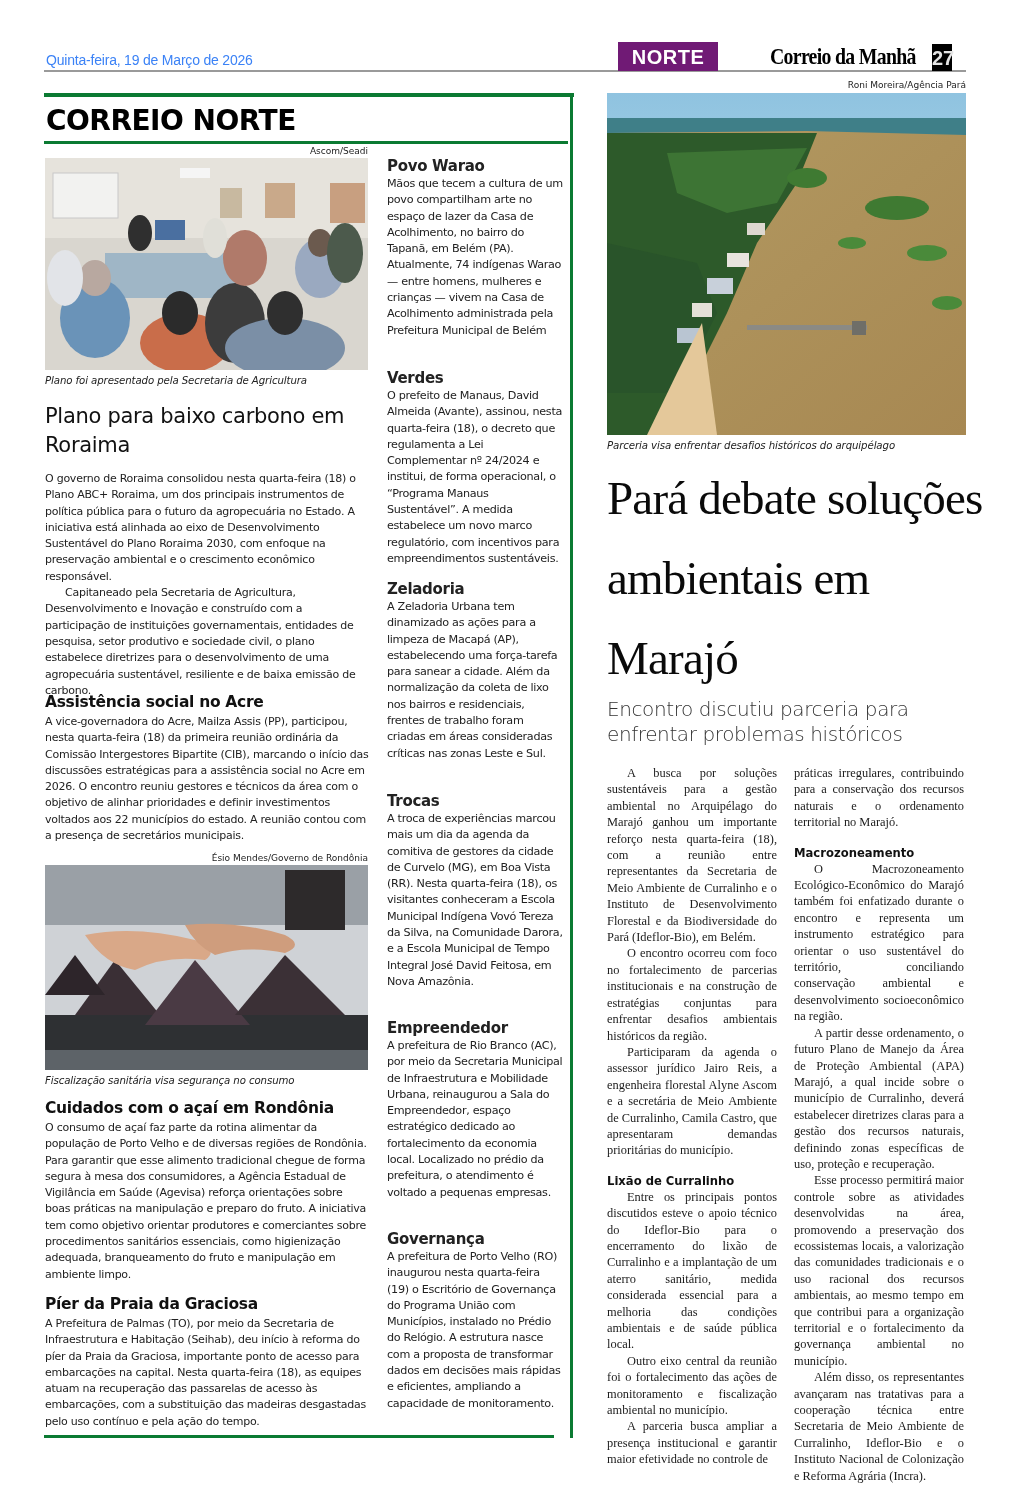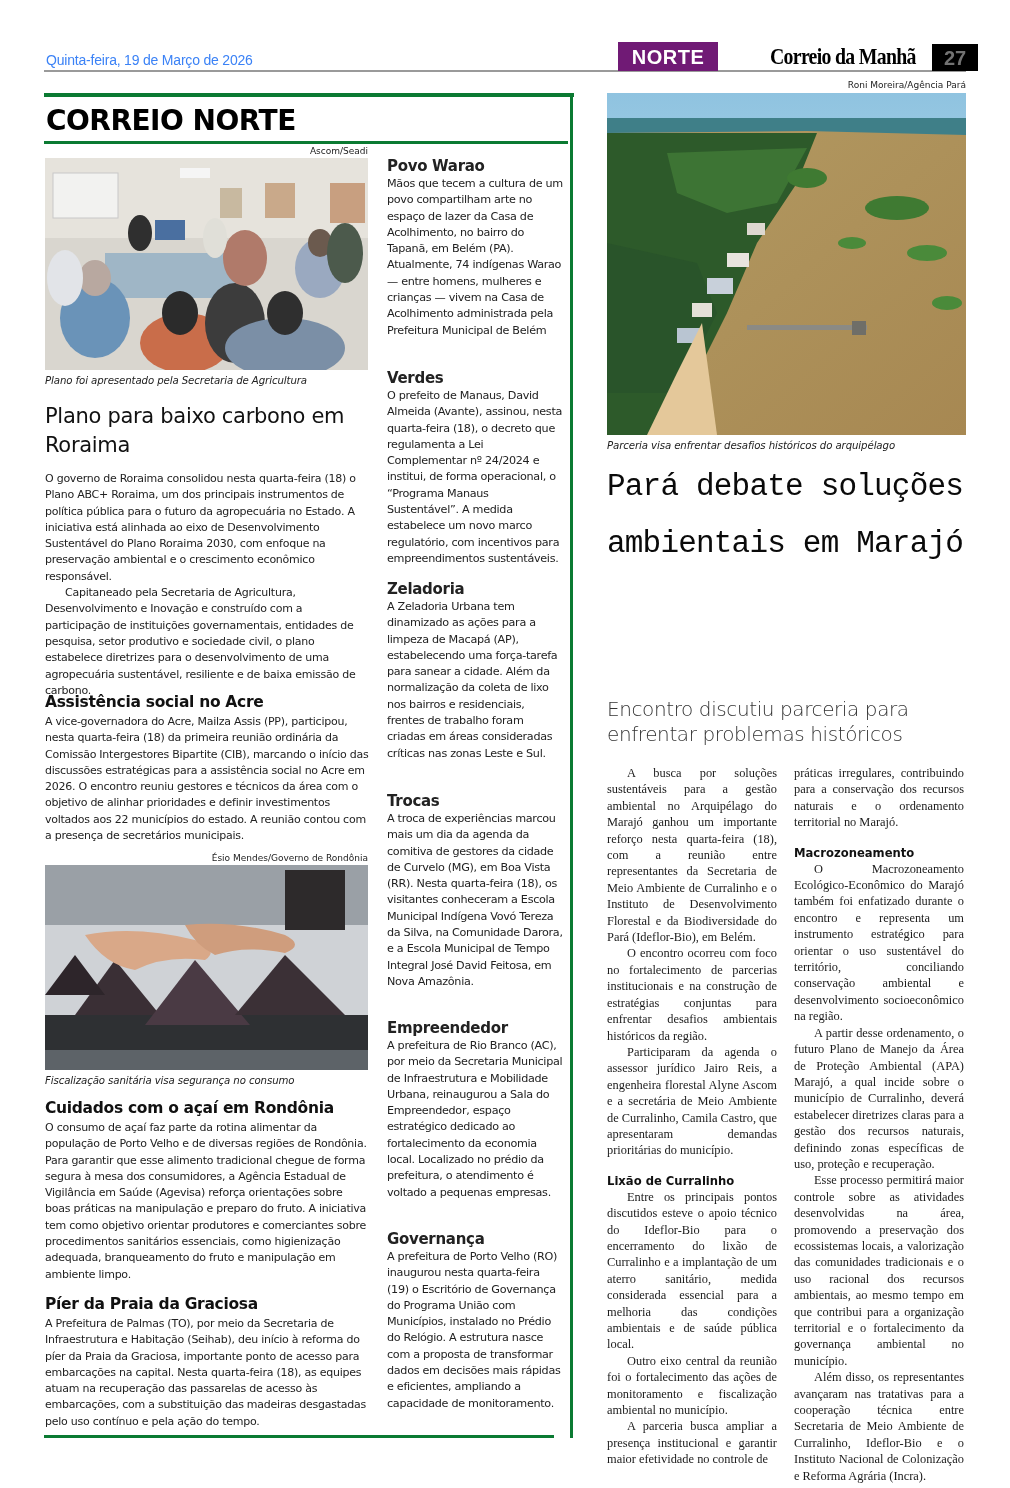--- a/index.html
+++ b/index.html
@@ -4,21 +4,21 @@
 <style>
   * { box-sizing: border-box; margin: 0; padding: 0; }
   html, body { width: 1010px; height: 1488px; background: #ffffff; overflow: hidden; }
   body { position: relative; font-family: "DejaVu Sans", sans-serif; color: #1a1a1a; }
 
   
   .hdr-date { position: absolute; left: 46px; top: 52px; font-family: "Liberation Sans", sans-serif; font-size: 14px; color: #3b82f6; letter-spacing: -0.2px; }
   .hdr-rule { position: absolute; left: 44px; top: 70px; width: 922px; height: 2px; background: #9a9a9a; }
   .hdr-section { position: absolute; left: 618px; top: 42px; width: 100px; height: 29px; background: #701a75; color: #fff; font-family: "Liberation Sans", sans-serif; font-size: 20px; font-weight: bold; text-align: center; line-height: 30px; letter-spacing: 0.5px; }
   .hdr-paper { position: absolute; left: 770px; top: 44px; font-family: "Liberation Serif", serif; font-size: 23px; font-weight: bold; color: #000; letter-spacing: -0.8px; transform: scaleX(0.86); transform-origin: left center; }
-  .hdr-page { position: absolute; left: 932px; top: 44px; width: 46px; height: 27px; background: #000; color: #737373; font-family: "Liberation Sans", sans-serif; font-weight: bold; font-size: 20px; text-align: center; line-height: 28px; }
+  .hdr-page { position: absolute; left: 932px; top: 44px; width: 20px; height: 27px; background: #000; color: #e5e5e5; font-family: "Liberation Sans", sans-serif; font-weight: bold; font-size: 20px; text-align: center; line-height: 28px; }
 
   
   .box-top { position: absolute; left: 44px; top: 93px; width: 530px; height: 4px; background: #0b7a32; }
   .box-right { position: absolute; left: 570px; top: 93px; width: 3px; height: 1345px; background: #0b7a32; }
   .box-bottom { position: absolute; left: 44px; top: 1435px; width: 510px; height: 3px; background: #0b7a32; }
   .box-title { position: absolute; left: 46px; top: 104px; font-family: "DejaVu Sans", sans-serif; font-weight: bold; font-size: 28px; color: #000; letter-spacing: -0.5px; }
   .box-title-rule { position: absolute; left: 44px; top: 141px; width: 524px; height: 3px; background: #0b7a32; }
 
   .credit { position: absolute; font-family: "DejaVu Sans", sans-serif; font-size: 9px; color: #222; text-align: right; }
   .caption { position: absolute; font-family: "DejaVu Sans", sans-serif; font-style: italic; font-size: 10.2px; color: #222; letter-spacing: -0.1px; white-space: nowrap; }
@@ -30,21 +30,21 @@
   .h-mid { font-size: 15.5px; font-weight: 600; line-height: 20px; }
   .h-side { font-size: 15px; font-weight: 600; line-height: 20px; }
 
   .body-sans { position: absolute; font-family: "DejaVu Sans", sans-serif; font-size: 11px; line-height: 16.3px; color: #222; letter-spacing: -0.25px; }
   .body-sans p { text-indent: 0; }
   .body-sans p.ind { text-indent: 20px; }
 
   .side-col { position: absolute; left: 387px; width: 176px; font-family: "DejaVu Sans", sans-serif; font-size: 11.2px; line-height: 16.3px; color: #222; letter-spacing: -0.3px; }
 
   
-  .big-title { position: absolute; left: 607px; top: 458px; width: 380px; font-family: Liberation Mono, monospace; font-size: 31px; line-height: 57px; font-weight: 500; color: #0a0a0a; letter-spacing: -0.8px; }
+  .big-title { position: absolute; left: 607px; top: 458px; width: 380px; font-family: Liberation Serif, serif; font-size: 47px; line-height: 80px; font-weight: 500; color: #0a0a0a; letter-spacing: -0.8px; }
   .subtitle { position: absolute; left: 607px; top: 697px; width: 380px; font-family: "DejaVu Sans", sans-serif; font-size: 20px; line-height: 25px; font-weight: 300; color: #333; letter-spacing: -0.4px; }
 
   .serif-col { position: absolute; width: 170px; font-family: "Liberation Serif", serif; font-size: 12.4px; line-height: 16.4px; color: #1a1a1a; text-align: justify; hyphens: manual; }
   .serif-col p { text-indent: 20px; }
   .serif-col p.noind { text-indent: 0; }
   .serif-col h4 { font-family: "DejaVu Sans", sans-serif; font-size: 11.6px; font-weight: bold; margin-top: 14px; line-height: 16px; color: #111; }
 </style>
 </head>
 <body>
 

